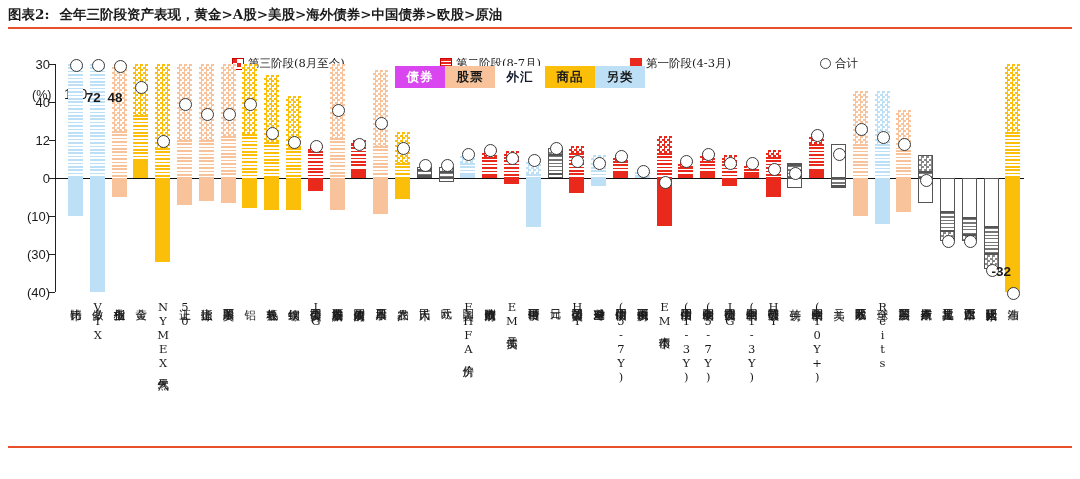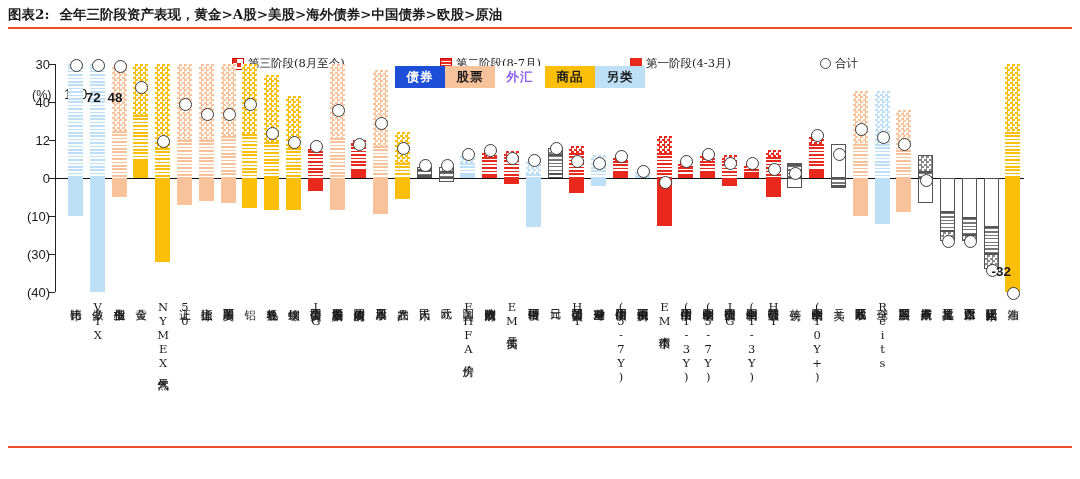--- a/index.html
+++ b/index.html
@@ -94,23 +94,23 @@
       <span class="sw p1"></span>
       <span>第一阶段(4-3月)</span>
     </div>
     <div class="lg" style="left:820px;">
       <span class="sw circ"></span>
       <span>合计</span>
     </div>
   </div>
 
   <div class="class-legend" id="classLegend">
-      <div class="cl" style="background: #1d4ed8; color: rgb(255, 255, 255); width: 40px;">债券</div>
+      <div class="cl" style="background: #d946ef; color: rgb(255, 255, 255); width: 40px;">债券</div>
       <div class="cl" style="background: rgb(248, 195, 154); color: rgb(26, 26, 26); width: 40px;">股票</div>
-      <div class="cl" style="background: rgb(255, 255, 255); color: #8b5cf6; width: 40px; text-align: right;">外汇</div>
+      <div class="cl" style="background: rgb(255, 255, 255); color: #0f172a; width: 40px; text-align: right;">外汇</div>
       <div class="cl" style="background: rgb(251, 191, 9); color: rgb(26, 26, 26); width: 40px;">商品</div>
       <div class="cl" style="background: rgb(189, 224, 247); color: rgb(26, 26, 26); width: 40px;">另类</div>
     </div>
 
   <div class="plot">
     <div class="axis-unit">(%)</div>
     <div class="axis-160">160</div>
     <div id="axisLayer">
         <div class="yaxisline" style="left: 55px; top: 12px; height: 228px;"></div>
         <div class="ytick" style="top: 12px; left: 6px;">30</div>

